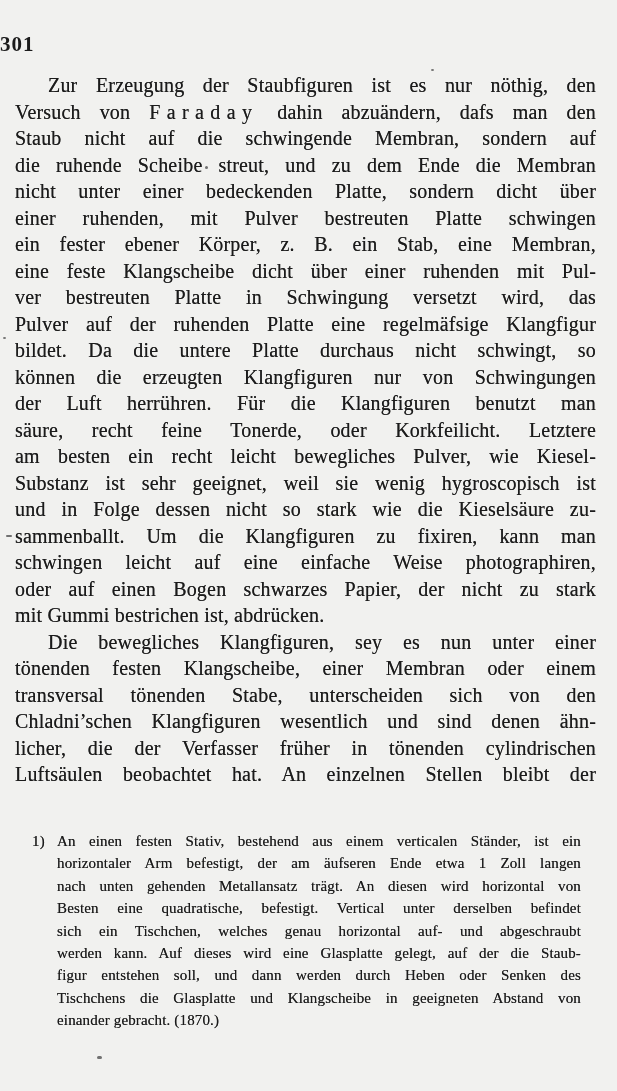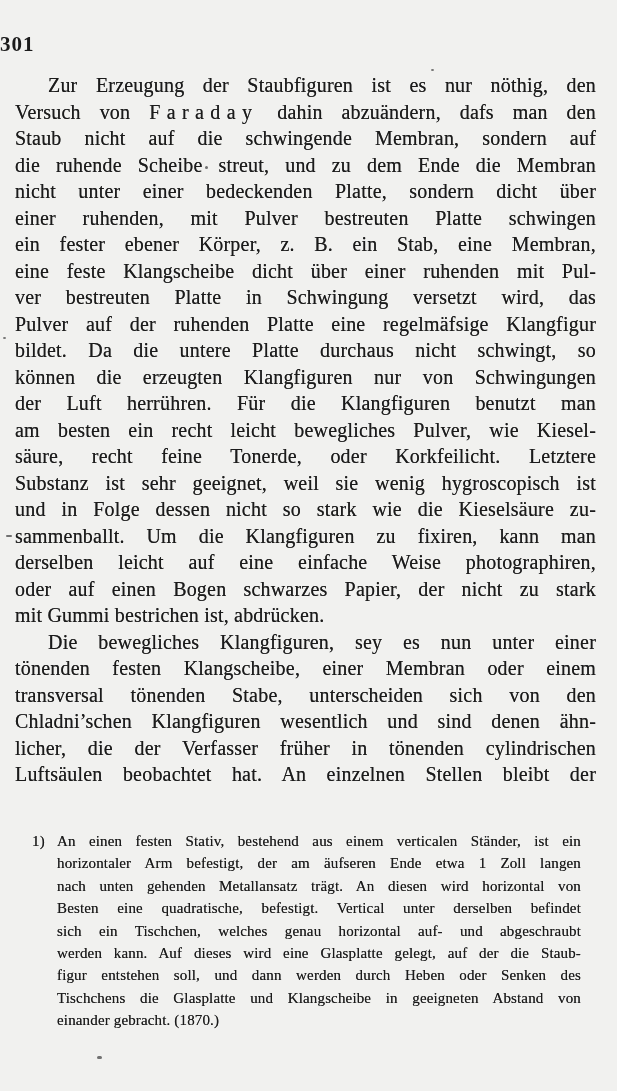--- a/index.html
+++ b/index.html
@@ -88,26 +88,26 @@
       <div class="line">die ruhende Scheibe streut, und zu dem Ende die Membran</div>
       <div class="line">nicht unter einer bedeckenden Platte, sondern dicht über</div>
       <div class="line">einer ruhenden, mit Pulver bestreuten Platte schwingen</div>
       <div class="line">ein fester ebener Körper, z. B. ein Stab, eine Membran,</div>
       <div class="line">eine feste Klangscheibe dicht über einer ruhenden mit Pul-</div>
       <div class="line">ver bestreuten Platte in Schwingung versetzt wird, das</div>
       <div class="line">Pulver auf der ruhenden Platte eine regelmäfsige Klangfigur</div>
       <div class="line">bildet.  Da die untere Platte durchaus nicht schwingt, so</div>
       <div class="line">können die erzeugten Klangfiguren nur von Schwingungen</div>
       <div class="line">der Luft herrühren.  Für die Klangfiguren benutzt man</div>
+      <div class="line">säure, recht feine Tonerde, oder Korkfeilicht.  Letztere</div>
       <div class="line">am besten ein recht leicht bewegliches Pulver, wie Kiesel-</div>
-      <div class="line">säure, recht feine Tonerde, oder Korkfeilicht.  Letztere</div>
       <div class="line">Substanz ist sehr geeignet, weil sie wenig hygroscopisch ist</div>
       <div class="line">und in Folge dessen nicht so stark wie die Kieselsäure zu-</div>
       <div class="line">sammenballt.  Um die Klangfiguren zu fixiren, kann man</div>
-      <div class="line">derselben leicht auf eine einfache Weise photographiren,</div>
+      <div class="line">schwingen leicht auf eine einfache Weise photographiren,</div>
       <div class="line">oder auf einen Bogen schwarzes Papier, der nicht zu stark</div>
       <div class="line noj">mit Gummi bestrichen ist, abdrücken.</div>
       <div class="line indent">Die bewegliches Klangfiguren, sey es nun unter einer</div>
       <div class="line">tönenden festen Klangscheibe, einer Membran oder einem</div>
       <div class="line">transversal tönenden Stabe, unterscheiden sich von den</div>
       <div class="line">Chladni’schen Klangfiguren wesentlich und sind denen ähn-</div>
       <div class="line">licher, die der Verfasser früher in tönenden cylindrischen</div>
       <div class="line">Luftsäulen beobachtet hat.  An einzelnen Stellen bleibt der</div>
     </div>
 

